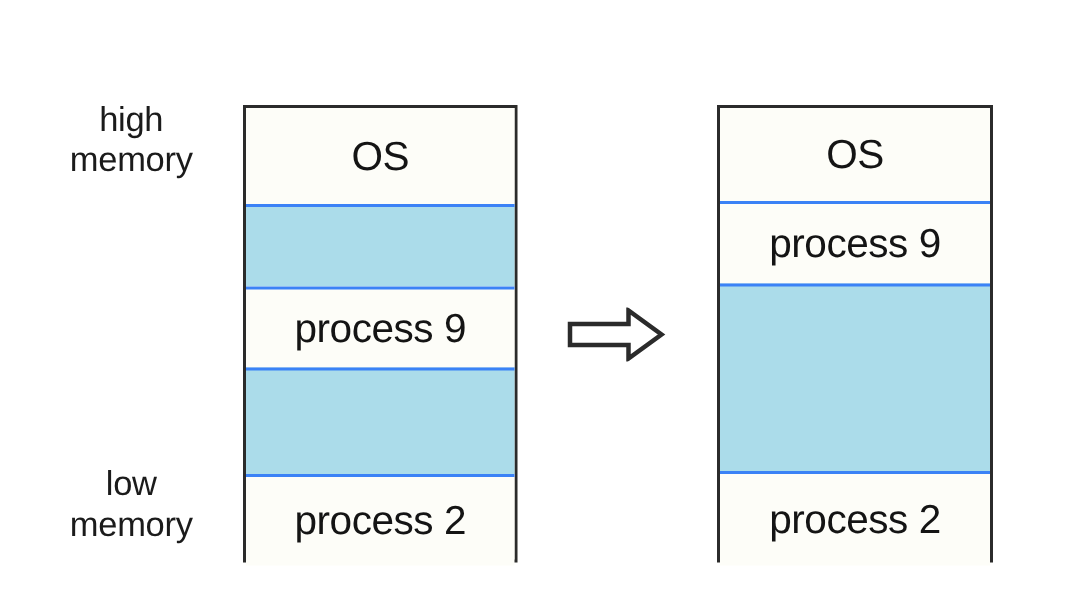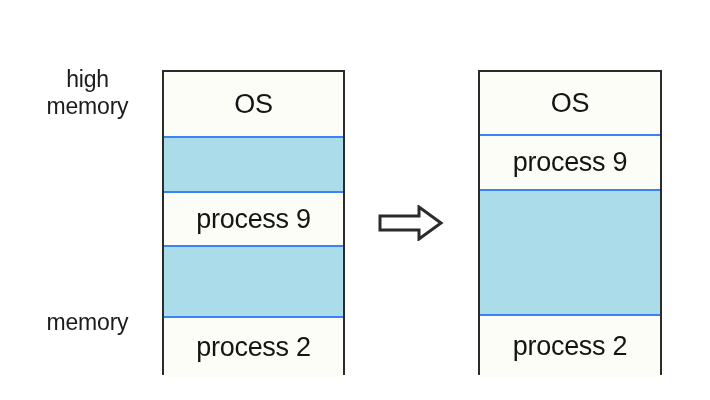--- a/index.html
+++ b/index.html
@@ -112,20 +112,21 @@
 <body>
 
 <div id="canvas">
 
   <div class="side-label" id="label-high">
     <span class="ln">high</span>
     <span class="ln">memory</span>
   </div>
 
   <div class="side-label" id="label-low">
+    <span class="ln">low</span>
     <span class="ln">memory</span>
   </div>
 
   <div class="mem-column" id="column-before">
       <div class="mem-block occupied" style="height: 64px; flex: 0 0 64px;">
         <span class="blk-text">OS</span>
       </div>
       <div class="mem-block free" style="height: 55px; flex: 0 0 55px;"></div>
       <div class="mem-block occupied" style="height: 54px; flex: 0 0 54px;">
         <span class="blk-text">process 9</span>

